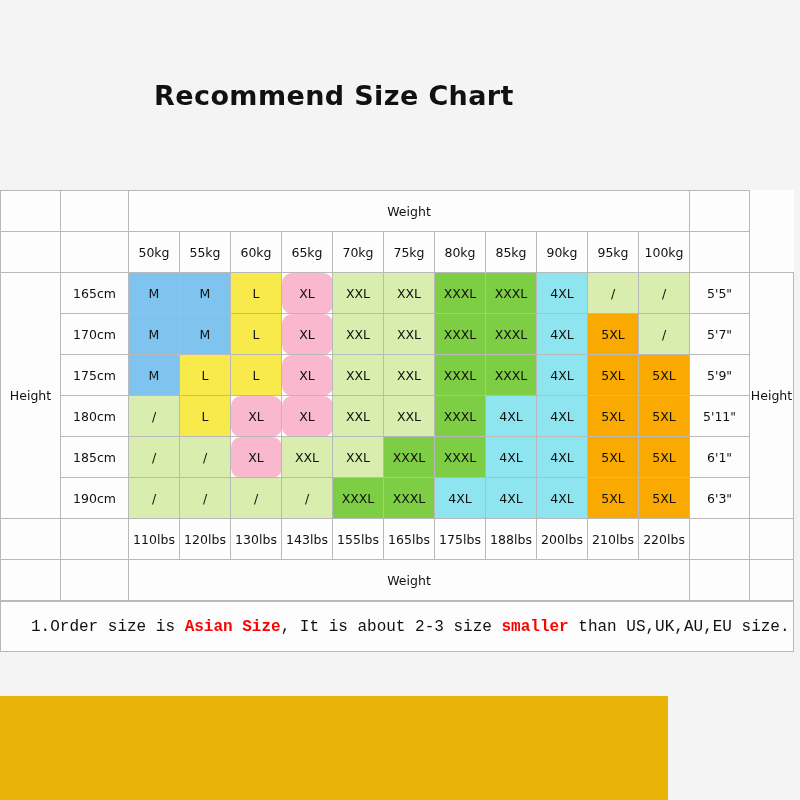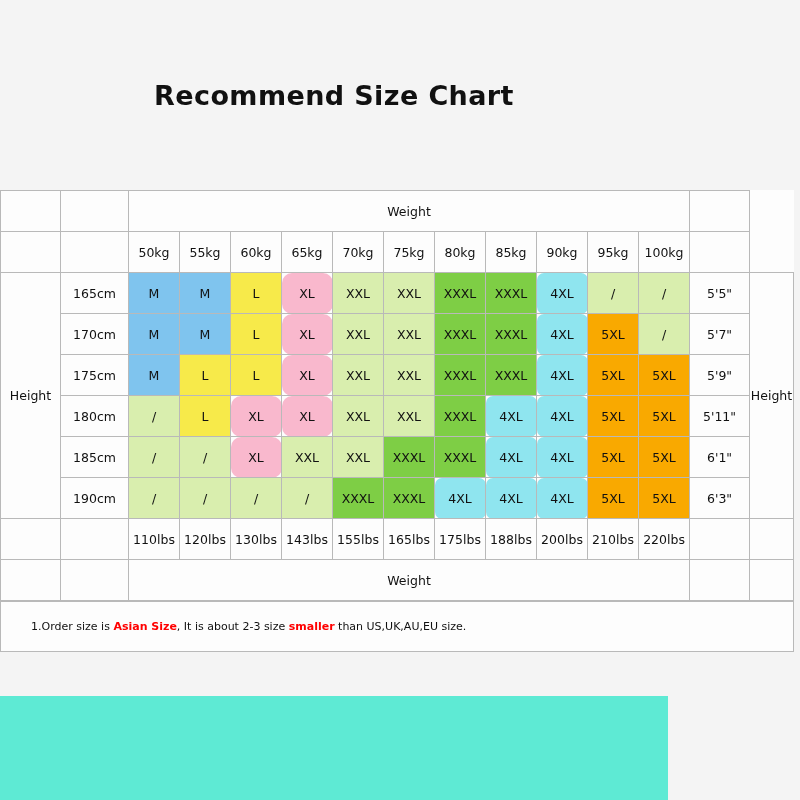--- a/index.html
+++ b/index.html
@@ -11,21 +11,21 @@
     height: 800px;
     background: #f4f4f4;
     font-family: "DejaVu Sans", sans-serif;
     color: #111;
   }
   #page {
     position: relative;
     width: 668px;
     height: 800px;
     box-sizing: border-box;
-    background: #5eead4;
+    background: #eab308;
   }
   
   .title-band {
     height: 190px;
     display: flex;
     align-items: center;
     justify-content: center;
     background: #f4f4f4;
   }
   .title {
@@ -91,37 +91,38 @@
   .lbs-row td {
     font-size: 12px;
     height: 34px;
   }
   
   .c-blue   { background: #7fc4ee !important; }
   .c-yellow { background: #f7ea4a !important; }
   .c-pink   { background: #f9b8cd !important; border-radius: 10px; }
   .c-ltgrn  { background: #d9eeae !important; margin-left: 39px; }
   .c-grn    { background: #7ece45 !important; }
-  .c-cyan   { background: #8fe5ef !important; border-radius: 7px; }
+  .c-cyan   { background: #8fe5ef !important; }
   .c-orange { background: #f9a900 !important; margin-top: 44px; }
   
   .notes {
     width: 794px;
     margin: 0 auto;
     border-collapse: collapse;
     table-layout: fixed;
   }
   .notes td {
     border: 1px solid #b9b9b9;
     border-top: none;
     height: 47px;
-    font-size: 11px;
+    font-size: 16px;
     padding-left: 30px;
     background: #fdfdfd;
     color: #111;
+    font-family: Liberation Mono, monospace;
   }
   .notes tr:first-child td { border-top: 1px solid #b9b9b9; }
   .red { color: #ff0000; font-weight: bold; }
   .bottom-fill {
     height: 44px;
     background: #f4f4f4;
   }
 </style>
 </head>
 <body>

